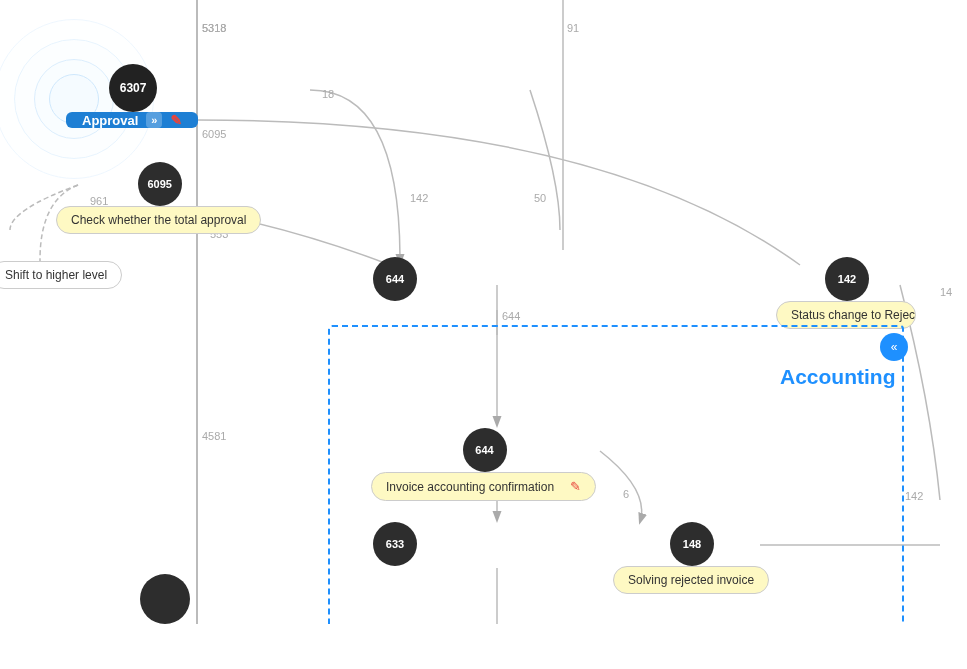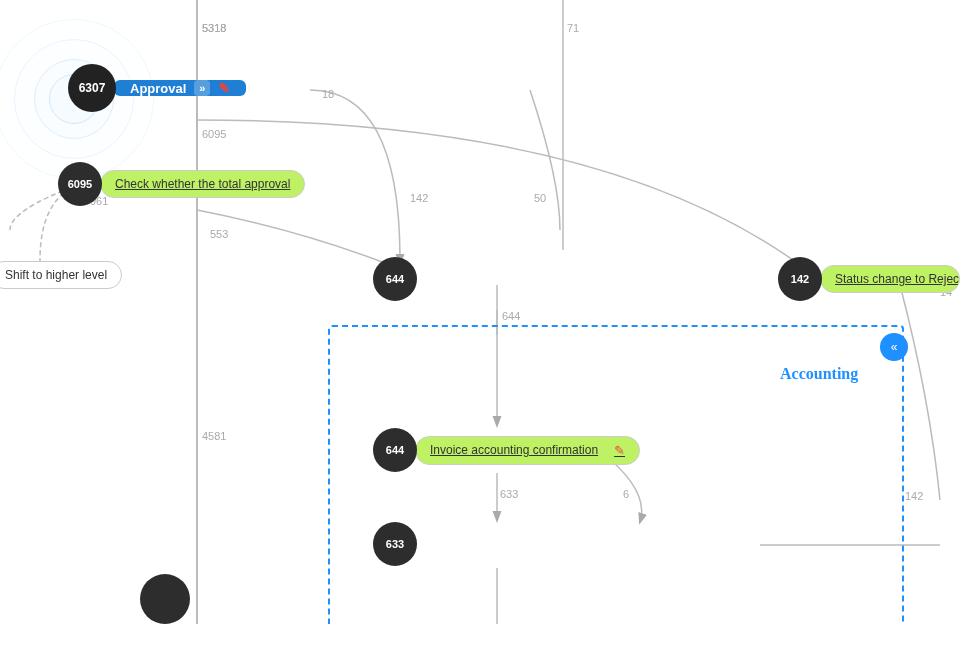--- a/index.html
+++ b/index.html
@@ -37,48 +37,48 @@
       border: 1px solid #90c8f8;
       background: rgba(144, 200, 248, 0.1);
       transform: translate(-50%, -50%);
     }
     
     .node {
       position: absolute;
       display: flex;
       align-items: center;
       gap: 0px;
+      flex-direction: column;
     }
     .node-circle {
       width: 44px;
       height: 44px;
       border-radius: 50%;
       background: #2d2d2d;
       color: #fff;
       display: flex;
       align-items: center;
       justify-content: center;
       font-size: 11px;
       font-weight: bold;
       flex-shrink: 0;
       z-index: 2;
     }
     .node-circle.blue {
       background: #1e7fd4;
     }
     .node-label {
-      background: #bef264;
+      background: #fef9c3;
       border: 1.5px solid #ccc;
       border-radius: 20px;
       padding: 6px 14px;
       font-size: 12px;
       color: #333;
       margin-left: -2px;
       white-space: nowrap;
-      text-decoration: underline;
     }
     
     .node-approval .node-circle {
       background: #222;
       width: 48px;
       height: 48px;
       font-size: 12px;
     }
     .node-approval .node-label-approval {
       background: #1e7fd4;
@@ -115,24 +115,23 @@
       left: 328px;
       width: 576px;
       height: 305px;
       border: 2px dashed #1e90ff;
       border-radius: 4px;
     }
     .accounting-title {
       position: absolute;
       top: 365px;
       left: 780px;
-      font-size: 16px;
+      font-size: 21px;
       font-weight: bold;
       color: #1e90ff;
-      font-family: Liberation Serif, serif;
     }
     .accounting-collapse {
       position: absolute;
       top: 333px;
       left: 880px;
       width: 28px;
       height: 28px;
       background: #1e90ff;
       border-radius: 50%;
       display: flex;
@@ -212,21 +211,21 @@
   </div>
 
   <span class="edge-label" style="top:22px; left:202px;">5318</span>
   <span class="edge-label" style="top:22px; left:202px;">5318</span>
   <span class="edge-label" style="top:88px; left:322px;">18</span>
   <span class="edge-label" style="top:128px; left:202px;">6095</span>
   <span class="edge-label" style="top:195px; left:90px;">961</span>
   <span class="edge-label" style="top:228px; left:202px;padding-left:8px;">553</span>
   <span class="edge-label" style="top:192px; left:410px;">142</span>
   <span class="edge-label" style="top:192px; left:534px;">50</span>
-  <span class="edge-label" style="top:22px; left:567px;">71</span>
+  <span class="edge-label" style="top:22px; left:567px;">91</span>
   <span class="edge-label" style="top:310px; left:502px;">644</span>
   <span class="edge-label" style="top:430px; left:202px;">4581</span>
   <span class="edge-label" style="top:488px; left:500px;">633</span>
   <span class="edge-label" style="top:488px; left:623px;">6</span>
   <span class="edge-label" style="top:625px; left:502px;">633</span>
   <span class="edge-label" style="top:490px; left:905px;">142</span>
   <span class="edge-label" style="top:286px; left:940px;">14</span>
 
   <div class="shift-node">
     <div class="shift-label">Shift to higher level</div>
@@ -268,17 +267,21 @@
     <div class="node-label" style="display:flex;align-items:center;gap:16px;">
       <span>Invoice accounting confirmation</span>
       <span style="color:#e8453c;font-size:13px;">✎</span>
     </div>
   </div>
 
   <div class="node" style="position:absolute; top:522px; left:373px;">
     <div class="node-circle">633</div>
   </div>
 
+  <div class="node" style="position:absolute; top:522px; left:615px;">
+    <div class="node-circle">148</div>
+    <div class="node-label">Solving rejected invoice</div>
+  </div>
 
   <div style="position:absolute; bottom:0; left:140px; width:50px; height:50px; border-radius:50%; background:#2d2d2d; overflow:hidden; display:flex; align-items:center; justify-content:center;">
   </div>
 
 </div>
 
 </body></html>

